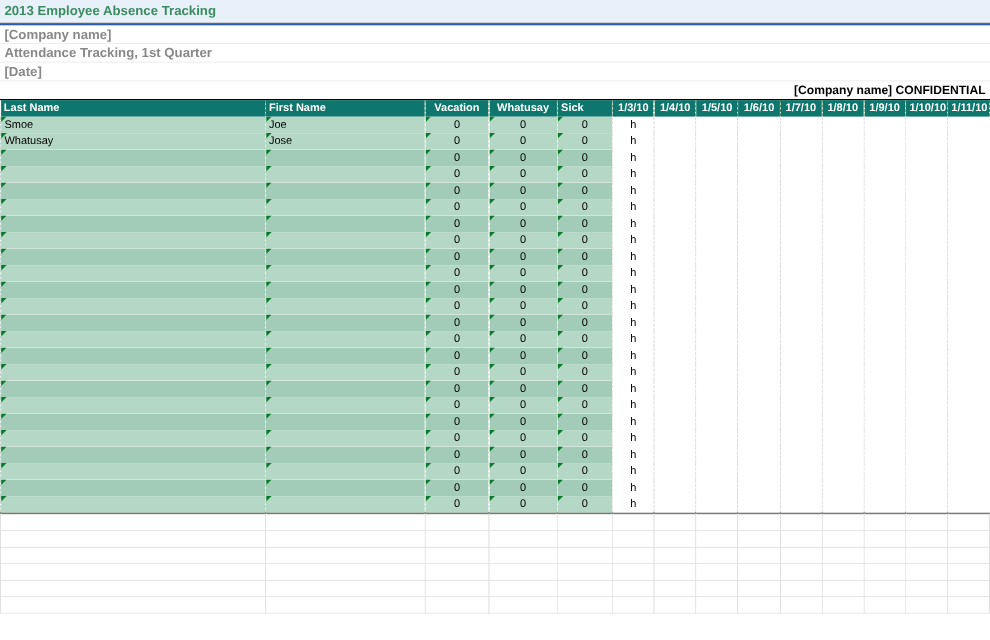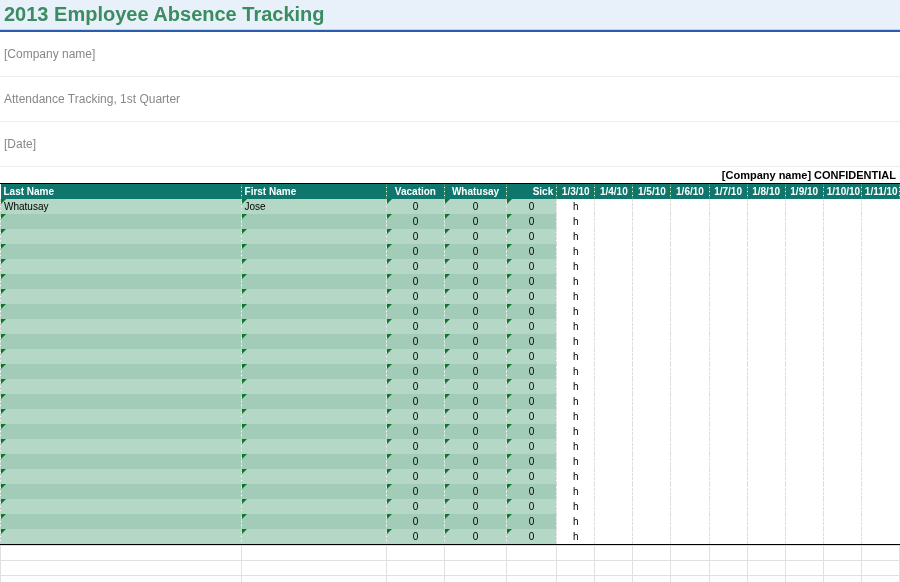--- a/index.html
+++ b/index.html
@@ -10,31 +10,31 @@
     background: #fff;
     width: 900px;
     overflow: hidden;
   }
   .title-row {
     background: #e8f0fa;
     border-bottom: 1px solid #d0d0d0;
     padding: 3px 4px;
   }
   .title-row span {
-    font-size: 20px;
+    font-size: 12px;
     font-weight: bold;
     color: #3b8c60;
   }
   .blue-line {
     height: 2px;
     background: #2a5db0;
   }
   .meta-row {
-    padding: 15px 4px;
-    font-weight: normal;
+    padding: 1px 4px;
+    font-weight: bold;
     color: #888;
     font-size: 12px;
     border-bottom: 1px solid #eee;
   }
   .conf-row {
     display: flex;
     justify-content: flex-end;
     border-bottom: 1px solid #000;
   }
   .conf-cell {
@@ -150,34 +150,50 @@
       <col class="col-date">
       <col class="col-date">
       <col class="col-date">
   </colgroup>
   <thead>
     <tr>
       <th>Last Name</th>
       <th>First Name</th>
       <th style="text-align:center">Vacation</th>
       <th style="text-align:center">Whatusay</th>
-      <th style="text-align:right">Sick</th>
+      <th style="text-align:left">Sick</th>
       <th class="date-col">1/3/10</th>
       <th class="date-col">1/4/10</th>
       <th class="date-col">1/5/10</th>
       <th class="date-col">1/6/10</th>
       <th class="date-col">1/7/10</th>
       <th class="date-col">1/8/10</th>
       <th class="date-col">1/9/10</th>
       <th class="date-col">1/10/10</th>
       <th class="date-col">1/11/10</th>
     </tr>
   </thead>
   <tbody id="tbody">
       <tr class="data-row even">
+        <td class="name-cell first-col">Smoe</td>
+        <td class="name-cell tri">Joe</td>
+        <td class="num-cell">0</td>
+        <td class="num-cell">0</td>
+        <td class="num-cell">0</td>
+        <td class="date-cell h-cell">h</td>
+        <td class="date-cell"></td>
+        <td class="date-cell"></td>
+        <td class="date-cell"></td>
+        <td class="date-cell"></td>
+        <td class="date-cell"></td>
+        <td class="date-cell"></td>
+        <td class="date-cell"></td>
+        <td class="date-cell"></td>
+      </tr>
+      <tr class="data-row even">
         <td class="name-cell first-col">Whatusay</td>
         <td class="name-cell tri">Jose</td>
         <td class="num-cell">0</td>
         <td class="num-cell">0</td>
         <td class="num-cell">0</td>
         <td class="date-cell h-cell">h</td>
         <td class="date-cell"></td>
         <td class="date-cell"></td>
         <td class="date-cell"></td>
         <td class="date-cell"></td>

